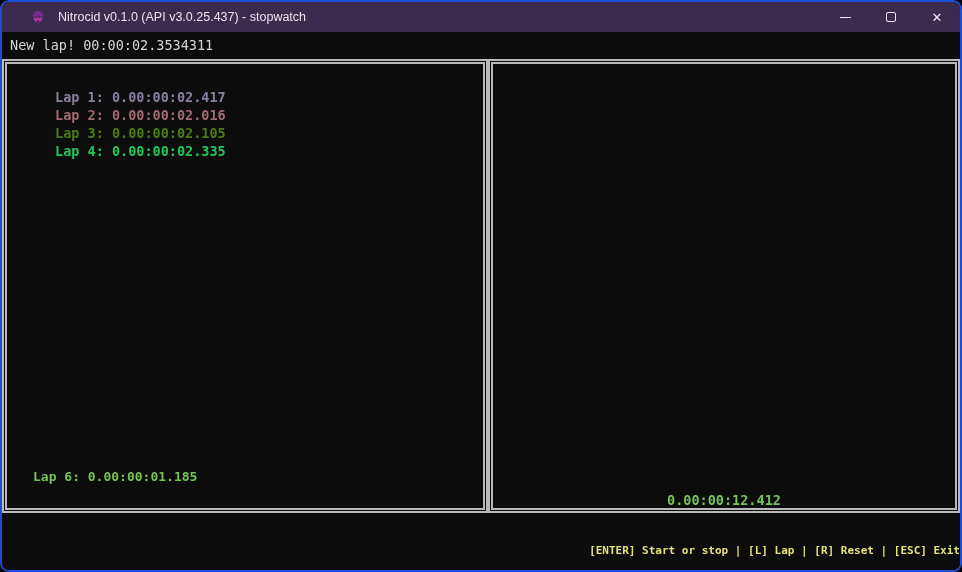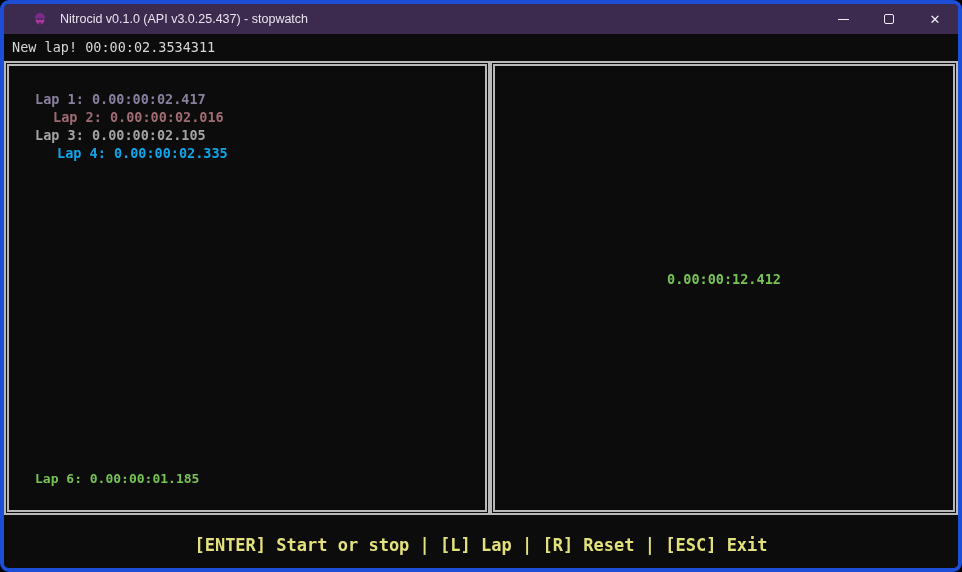--- a/index.html
+++ b/index.html
@@ -3,21 +3,21 @@
 <meta charset="utf-8">
 <style>
   * { box-sizing: border-box; margin: 0; padding: 0; }
   html, body { width: 962px; height: 572px; background: #000; overflow: hidden; }
   body { font-family: "DejaVu Sans Mono", monospace; }
 
   .window {
     position: relative;
     width: 962px; height: 572px;
     background: #0c0c0c;
-    border: 4px solid #1d4ed8;
+    border: 2px solid #1d4ed8;
     border-radius: 9px;
     overflow: hidden;
   }
 
   
   .titlebar {
     position: absolute; top: 0; left: 0; right: 0; height: 30px;
     background: #3c2b4f;
     display: flex; align-items: center;
     font-family: "Liberation Sans", sans-serif;
@@ -48,41 +48,41 @@
   .panels {
     position: absolute; top: 27px; left: 0; right: 0; height: 454px;
     display: flex;
   }
   .panel {
     border: 5px double #b9b9b9;
     position: relative;
     background: #0c0c0c;
   }
   .panel-left  { width: 486px; flex: 0 0 auto; }
-  .panel-right { flex: 1 1 auto; display: flex; align-items: center; justify-content: center; }
+  .panel-right { flex: 1 1 auto; display: flex; align-items: flex-end; justify-content: center; }
 
-  .lap-list { position: absolute; top: 24px; left: 26px; }
+  .lap-list { position: absolute; top: 24px; left: 26px; text-align: right; }
   .lap-row {
     font-size: 13.5px; font-weight: 700; line-height: 18px;
     white-space: pre;
   }
   .current-lap {
     position: absolute; bottom: 24px; left: 26px;
     font-size: 13px; font-weight: 700; white-space: pre;
   }
 
   .elapsed {
     font-size: 13.5px; font-weight: 700; white-space: pre;
     margin-top: -18px; 
   }
 
   .helpbar {
     position: absolute; left: 0; right: 0; bottom: 13px;
-    text-align: center;
-    font-size: 17px; font-weight: 700;
+    text-align: right;
+    font-size: 11px; font-weight: 700;
     white-space: pre;
   }
 </style>
 </head>
 <body>
 
 <div class="window">
 
   <div class="titlebar">
     <svg class="titlebar-icon" viewBox="0 0 16 16">
@@ -107,22 +107,22 @@
   <div class="term">
 
     <div class="statusline" style="color: rgb(214, 214, 214);">New lap! 00:00:02.3534311</div>
 
     <div class="panels">
 
       <div class="panel panel-left">
         <div class="lap-list">
             <div class="lap-row" style="color: rgb(138, 127, 158);">Lap 1: 0.00:00:02.417</div>
             <div class="lap-row" style="color: rgb(160, 107, 114); margin-left: 18px;">Lap 2: 0.00:00:02.016</div>
-            <div class="lap-row" style="color: #a3a3a3;">Lap 3: 0.00:00:02.105</div>
-            <div class="lap-row" style="color: #0ea5e9; margin-left: 22px;">Lap 4: 0.00:00:02.335</div>
+            <div class="lap-row" style="color: #4d7c0f;">Lap 3: 0.00:00:02.105</div>
+            <div class="lap-row" style="color: #22c55e; margin-left: 22px;">Lap 4: 0.00:00:02.335</div>
           </div>
         <div class="current-lap" style="color: rgb(119, 196, 85);">Lap 6: 0.00:00:01.185</div>
       </div>
 
       <div class="panel panel-right">
         <div class="elapsed" style="color: rgb(119, 196, 85);">0.00:00:12.412</div>
       </div>
 
     </div>
 

